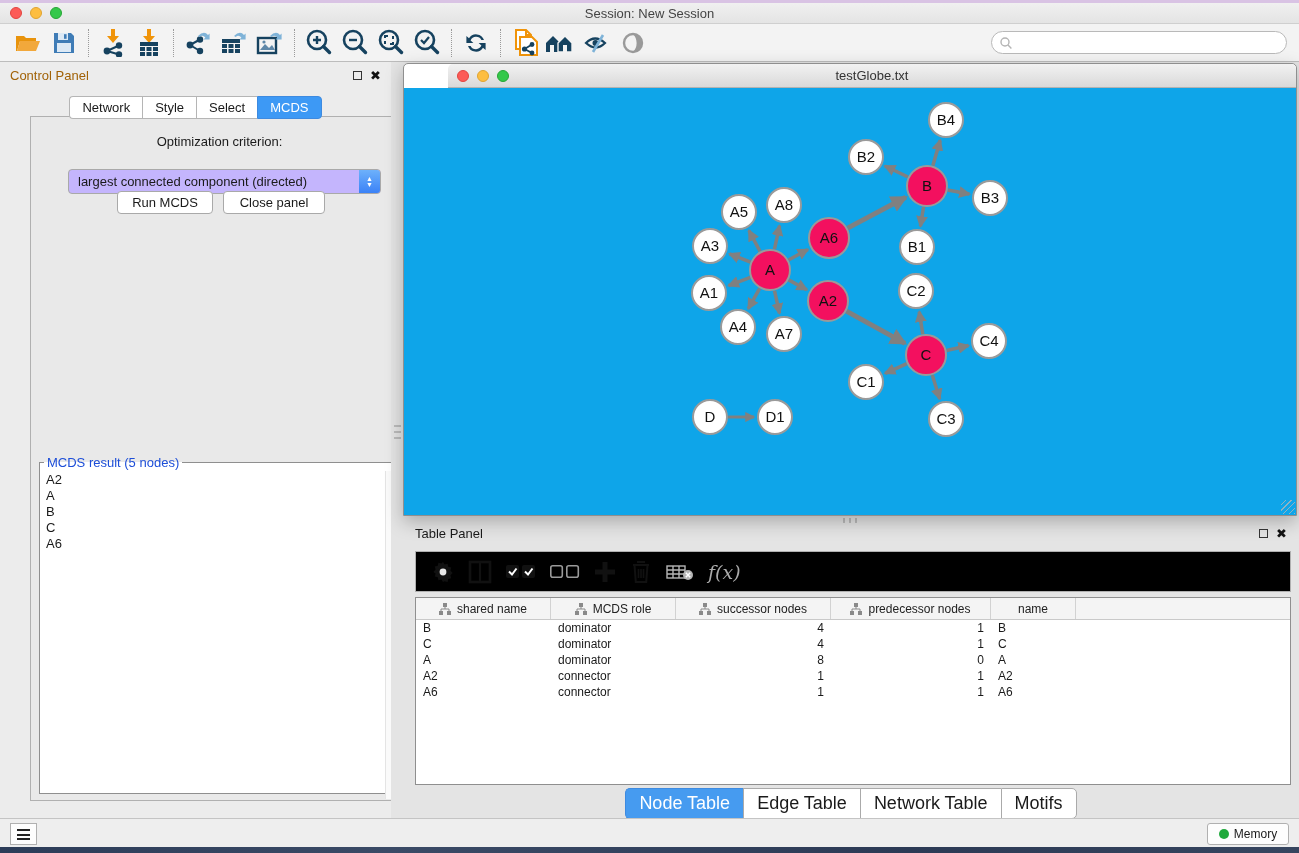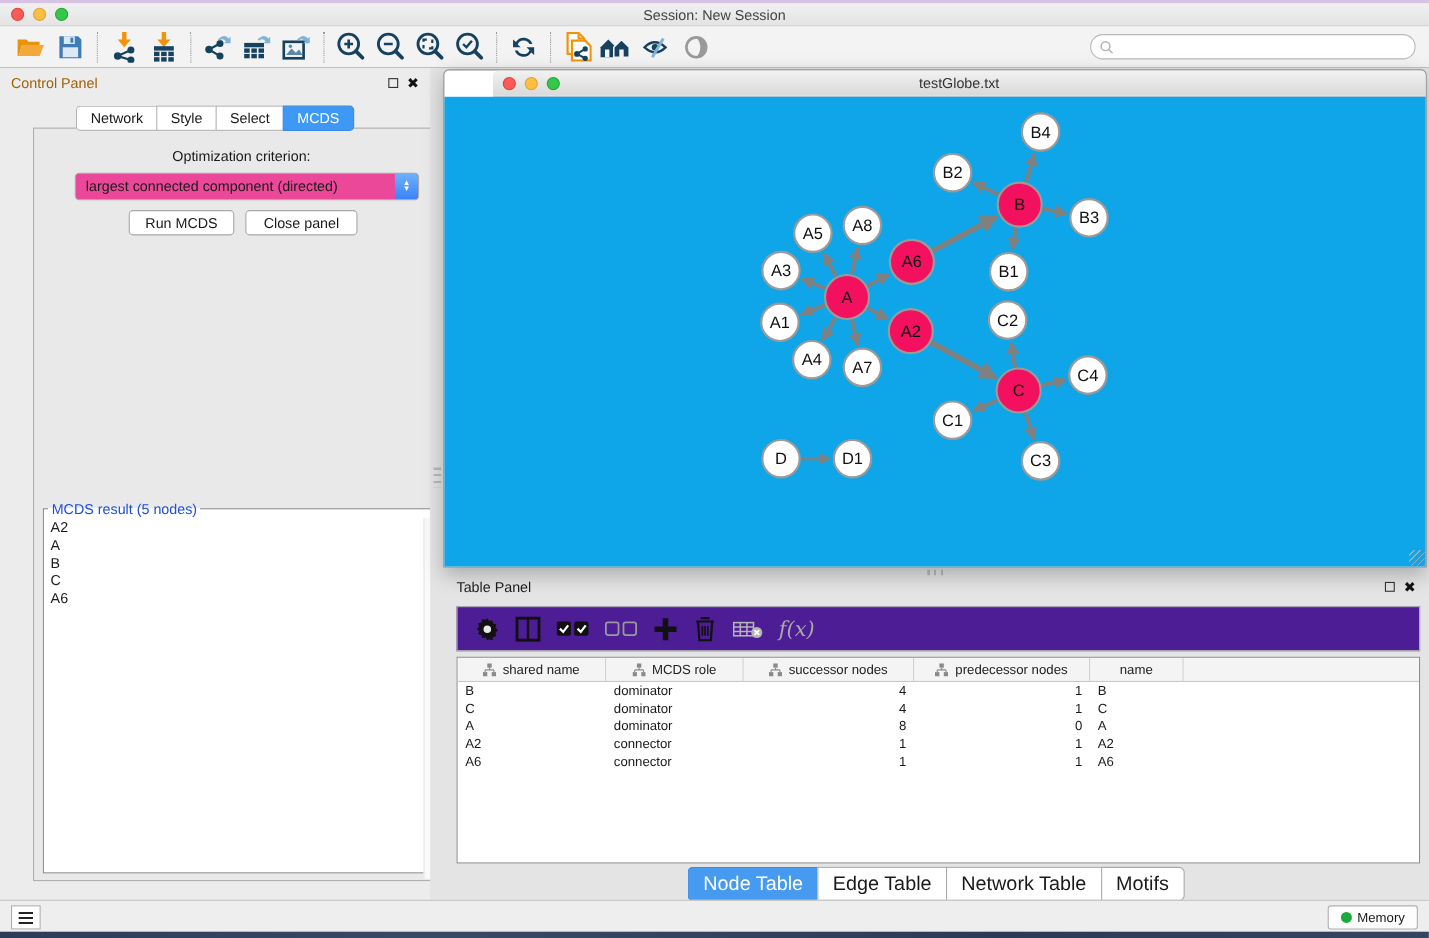--- a/index.html
+++ b/index.html
@@ -38,21 +38,21 @@
   .float-box { width:9px; height:9px; border:1.5px solid #333; display:inline-block; }
   .close-x { font-weight:bold; font-size:13px; color:#111; line-height:9px; }
   #cp-tabs { position:absolute; top:96px; left:0; width:391px; display:flex; justify-content:center; z-index:3; }
   .cp-tab { background:#fff; border:1px solid #b5b5b5; border-right:none; padding:3px 12px; font-size:13px; }
   .cp-tab:first-child { border-radius:4px 0 0 4px; }
   .cp-tab:last-child { border-right:1px solid #b5b5b5; border-radius:0 4px 4px 0; }
   .cp-tab.active { background:#3d99f5; color:#fff; border-color:#3d8ae0; }
   #cp-body { position:absolute; top:116px; left:6px; width:379px; height:685px;
     border:1px solid #b0b0b0; background:#e9e9e9;margin-left:24px; }
   #opt-label { position:absolute; top:17px; left:0; width:100%; text-align:center; }
-  #opt-select { position:absolute; top:40px; left:37px; width:313px; height:25px; background:#ec4899;
+  #opt-select { position:absolute; top:52px; left:37px; width:313px; height:25px; background:#c4b5fd;
     border:1px solid #a9a9a9; border-radius:4px; display:flex; align-items:center; }
   #opt-select .val { padding-left:9px; font-size:13px; }
   #opt-select .stepper { margin-left:auto; width:21px; height:23px; background:linear-gradient(#6db1fb,#3b82f7);
     border-radius:0 3px 3px 0; color:#fff; font-size:7px; display:flex; flex-direction:column;
     align-items:center; justify-content:center; line-height:6px; }
   .cp-btn { position:absolute; top:74px; height:23px; background:#fff; border:1px solid #a9a9a9;
     border-radius:4px; font-size:13px; display:flex; align-items:center; justify-content:center; }
   #run-btn { left:86px; width:96px; }
   #closep-btn { left:192px; width:102px; }
   #mcds-result { position:absolute; top:338px; left:8px; width:361px; height:339px;
@@ -78,21 +78,21 @@
   #net-title { position:absolute; left:0; width:100%; text-align:center; font-size:13px; color:#333; }
   #net-canvas { position:relative; width:892px; height:427px; background:#0ea5e9; }
   #resize-grip { position:absolute; right:1px; bottom:1px; width:14px; height:14px;
     background:
      repeating-linear-gradient(135deg, transparent 0 3px, #b5b5b5 3px 4px);
     opacity:.8; }
 
   
   #table-panel { left:403px; top:520px; width:896px; height:298px; }
   #tp-header { height:26px; display:flex; align-items:center; padding:0 12px; }
-  #tp-toolbar { position:absolute; top:31px; left:12px; width:876px; height:41px; background:#4c1d95;
+  #tp-toolbar { position:absolute; top:31px; left:12px; width:876px; height:41px; background:#000000;
     border:1px solid #b0b0b0; display:flex; align-items:center; gap:14px; padding-left:16px; }
   .tpt-icon { display:flex; align-items:center; justify-content:center; }
   .fx { font-family:"DejaVu Serif","Liberation Serif",serif; font-style:italic; font-size:19px; color:#aaa; }
   #node-table { position:absolute; top:77px; left:12px; width:876px; height:188px; background:#fff;
     border:1px solid #8f8f8f; overflow:hidden; }
   #nt-header { display:flex; height:22px; background:#f4f4f4; border-bottom:1px solid #c9c9c9;
     font-size:12px; color:#222; }
   .nt-hcell { display:flex; align-items:center; justify-content:center; gap:6px; border-right:1px solid #d2d2d2; }
   .nt-hcell.last { border-right:1px solid #d2d2d2; }
   .nt-row { display:flex; height:16px; font-size:12px; align-items:center; }

